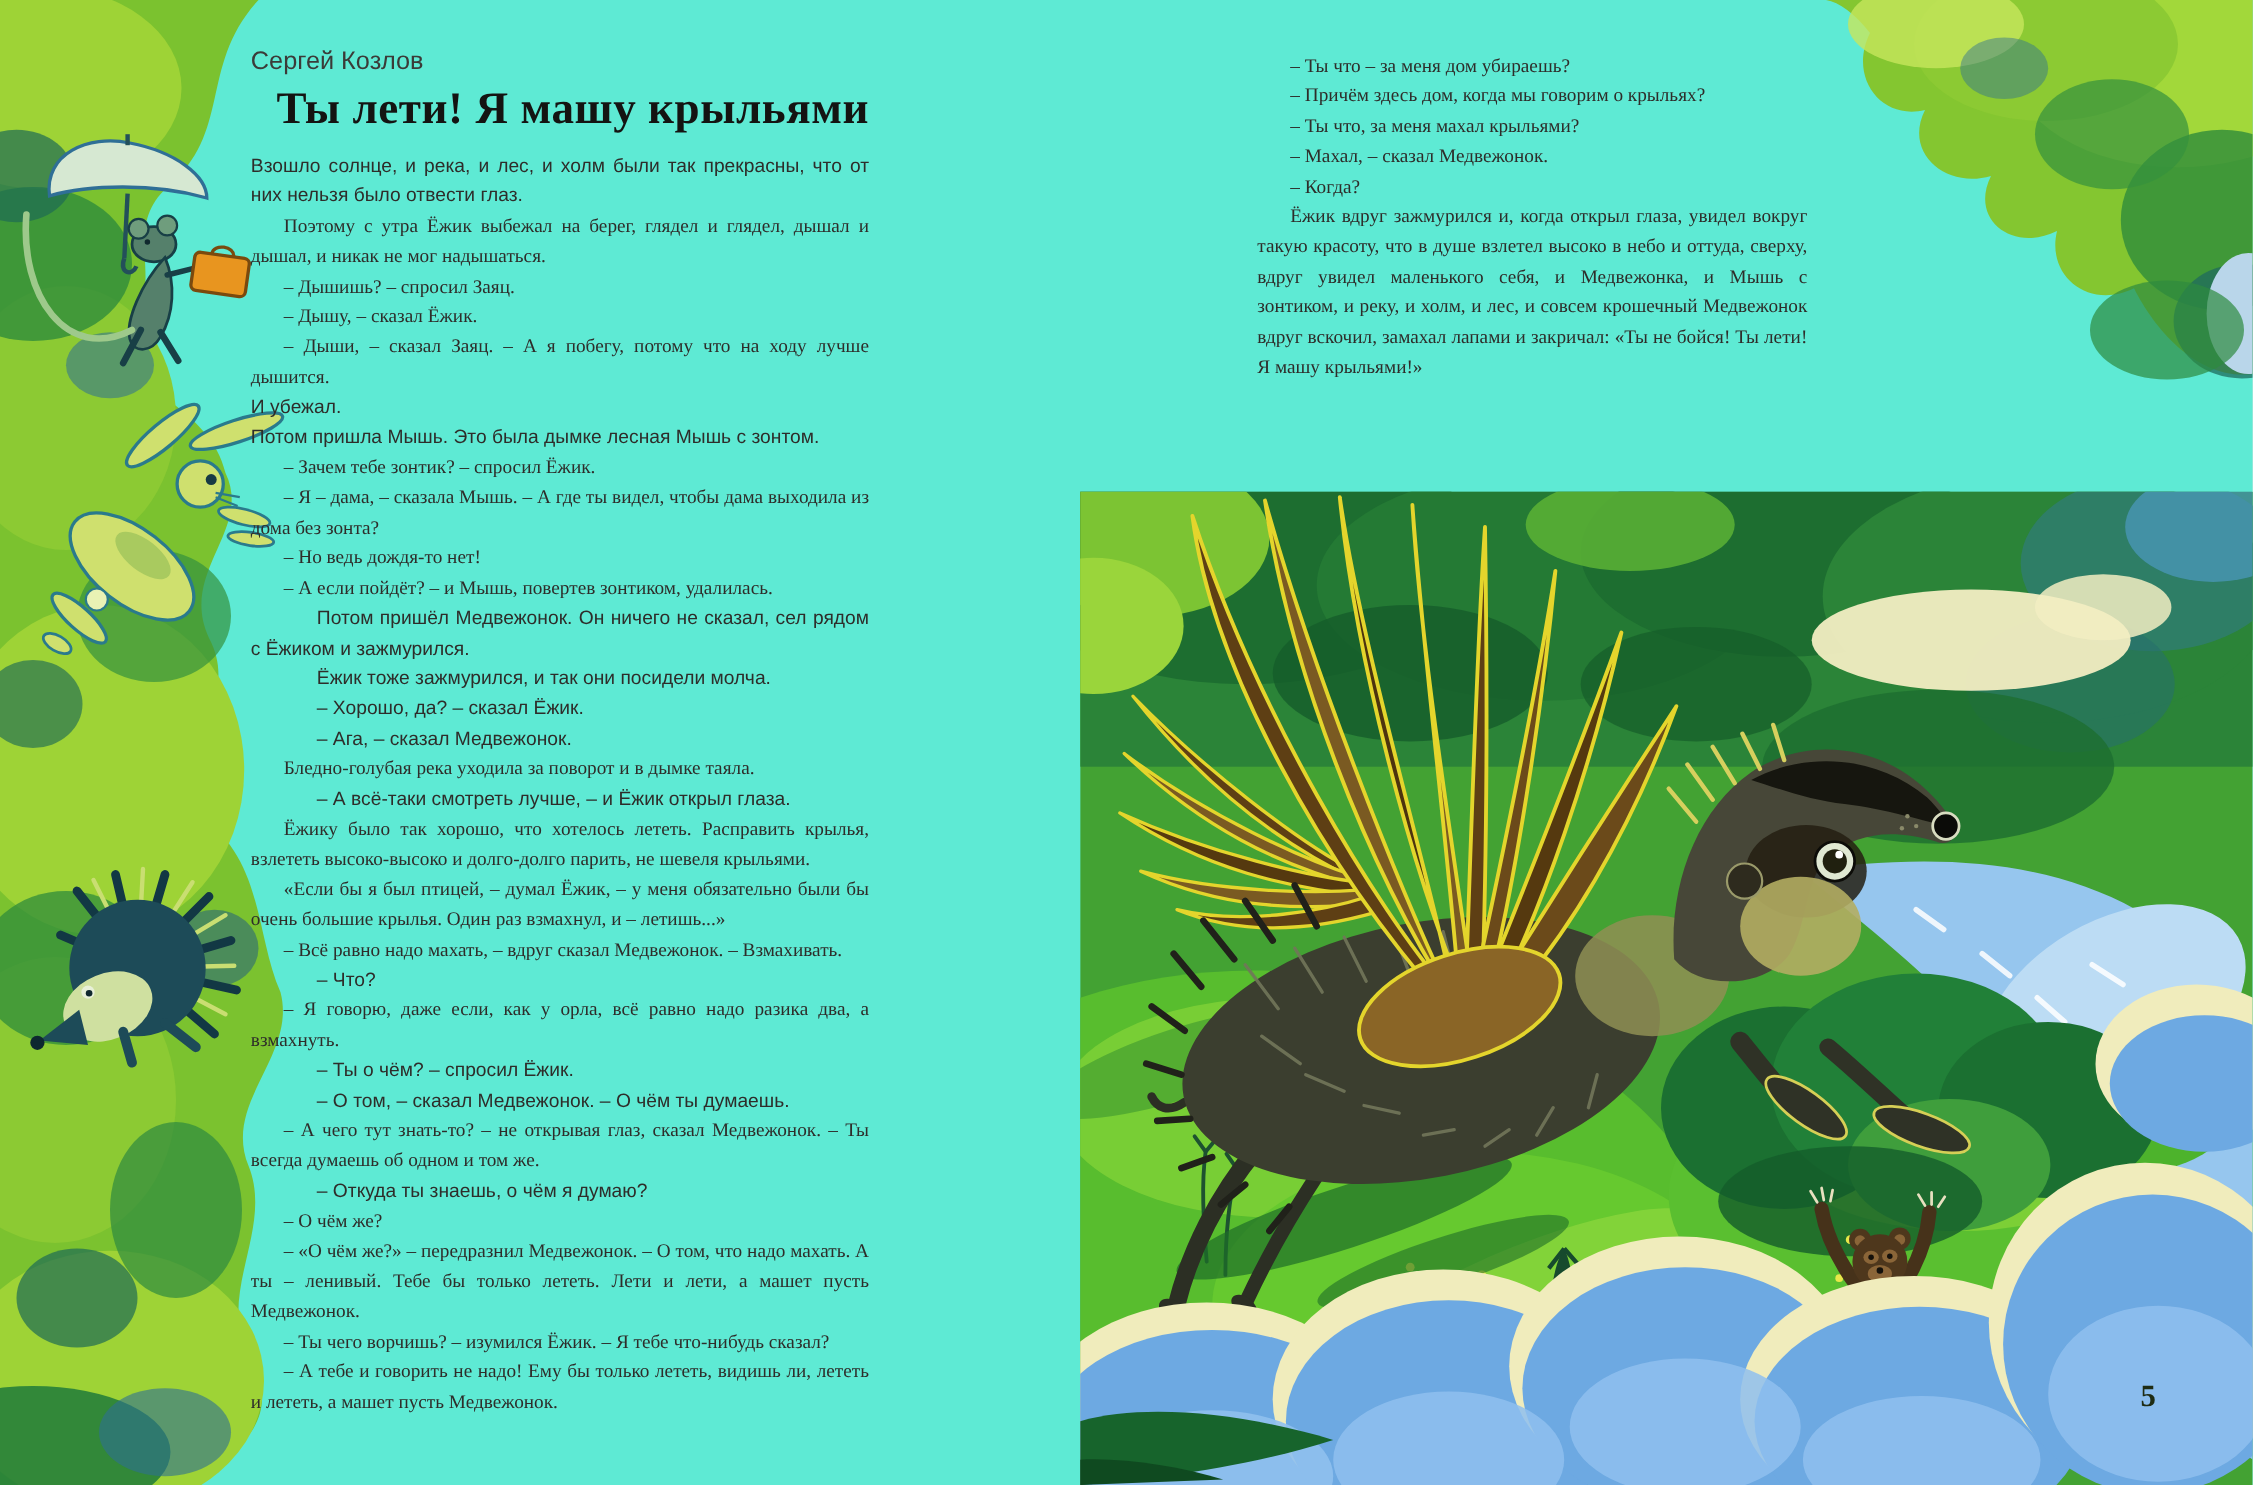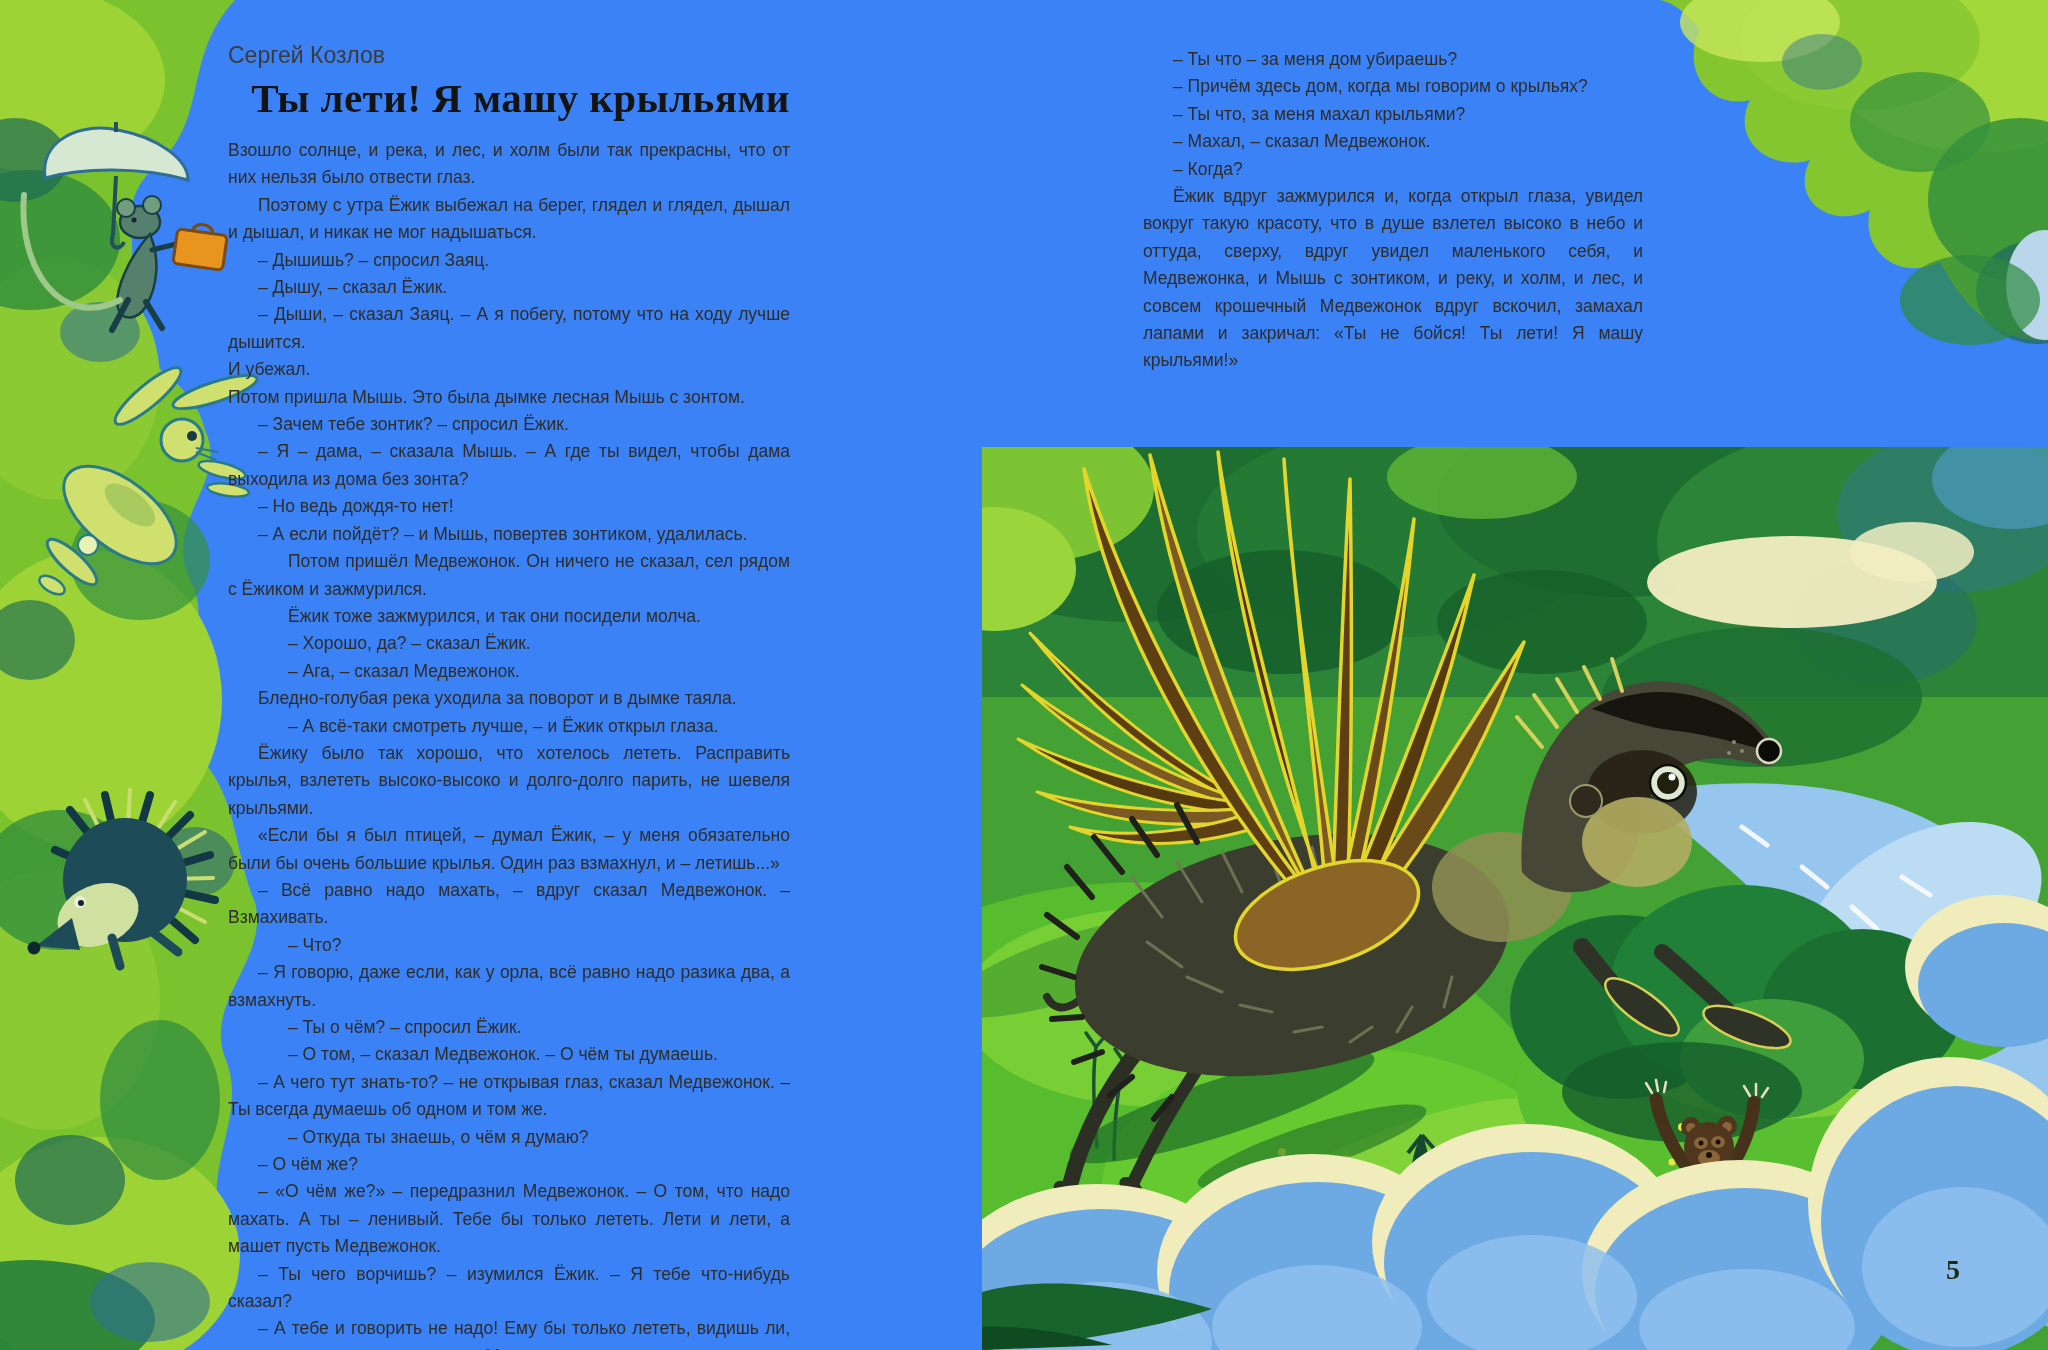--- a/index.html
+++ b/index.html
@@ -1,25 +1,25 @@
 <!DOCTYPE html>
 <html><head>
 <meta charset="utf-8">
 <style>
   html,body{margin:0;padding:0;background:#e8e8e4;}
-  .spread{position:relative;width:2048px;height:1350px;background:#3b82f6;overflow:hidden;
+  .spread{position:relative;width:2048px;height:1350px;background:#5eead4;overflow:hidden;
           font-family:"Liberation Sans",sans-serif;}
   svg{position:absolute;display:block;}
   .left-text{position:absolute;left:228px;top:42px;width:562px;}
   .author{font-size:23px;color:#3b3b38;margin:0 0 5px 0;}
   .title{font-family:"Liberation Serif",serif;font-size:41px;font-weight:bold;color:#141412;
          margin:0 0 15px 0;letter-spacing:.5px;text-align:right;}
   .para{font-size:17.5px;line-height:27.4px;color:#2e2d2a;text-align:justify;margin:0;}
   .para.indent-none{text-indent:0;}
-  .para.indent-small{text-indent:30px;}
+  .para.indent-small{text-indent:30px;font-family:Liberation Serif, serif;}
   .para.indent-large{text-indent:60px;}
   .right-text{position:absolute;left:1143px;top:46px;width:707px;}
   .rt-spacer{float:right;width:207px;height:332px;}
   .page-number{position:absolute;left:1946px;top:1254px;font-family:"Liberation Serif",serif;
                font-weight:bold;font-size:28px;color:#1f2c14;}
 </style>
 </head>
 <body>
 
 <div class="spread">

